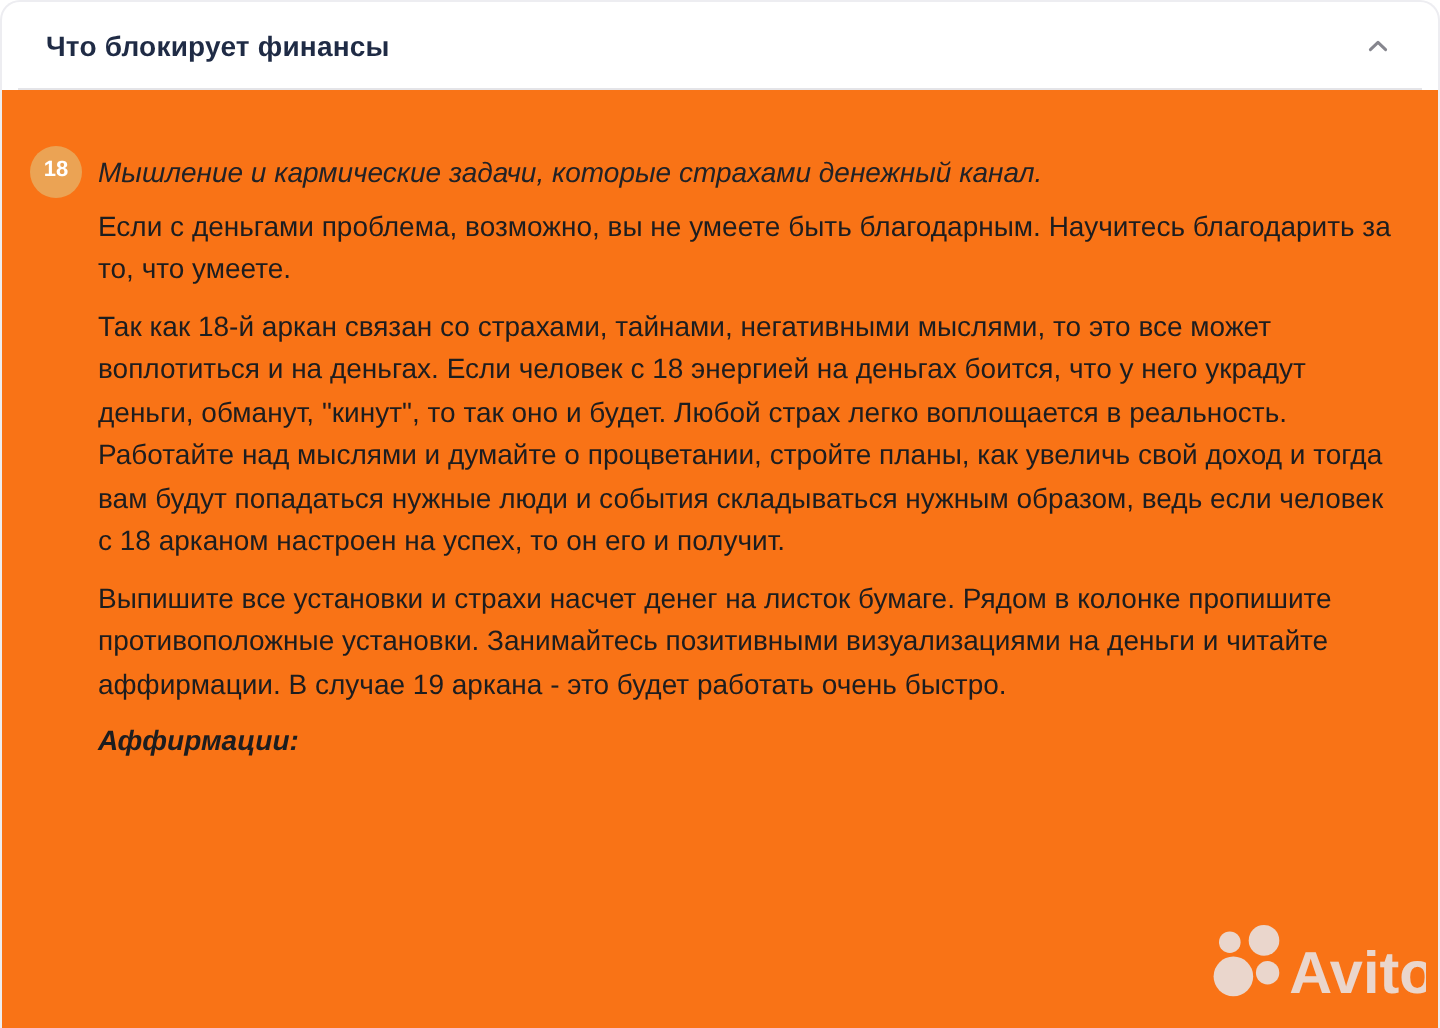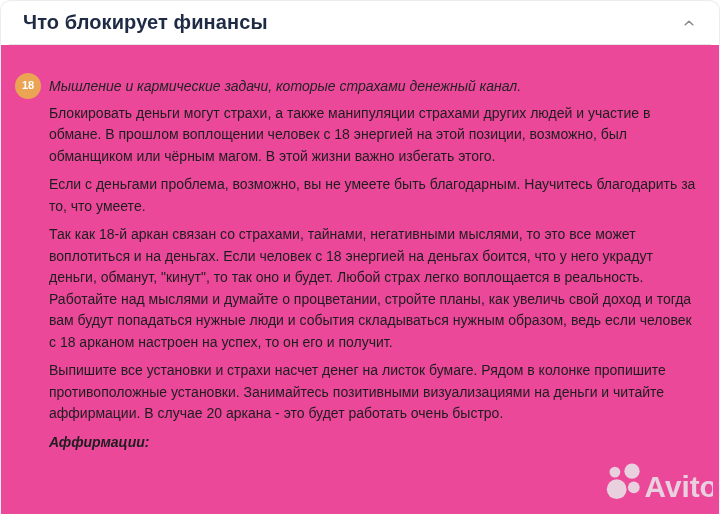--- a/index.html
+++ b/index.html
@@ -19,41 +19,41 @@
   }
   .card-header {
     height: 43px;
     display: flex;
     align-items: center;
     justify-content: space-between;
     padding: 0 18px 0 22px;
     cursor: pointer;
   }
   .section-title {
-    font-size: 20px;
+    font-size: 14px;
     font-weight: 700;
     color: #1f2b45;
     letter-spacing: 0.1px;
   }
   .chevron-btn {
     display: flex;
     align-items: center;
     justify-content: center;
     width: 24px; height: 24px;
   }
   .divider {
     border-top: 1px solid #e4e4e8;
     margin: 0 8px;
   }
   .content {
     padding: 31px 20px 0 48px;
     color: #1d1d1f;
     font-size: 14px;
     line-height: 21.5px;
-    background: #ec4899;
+    background: #f97316;
     height: 470px;
   }
   .lead-row { position: relative; margin-bottom: 5px; }
   .badge {
     position: absolute;
     left: -34px;
     top: -3px;
     width: 26px; height: 26px;
     border-radius: 50%;
     background: #eba354;
@@ -98,27 +98,26 @@
   <div class="divider"></div>
 
   <div class="content">
 
     <div class="lead-row">
       <span class="badge">18</span>
       <p class="lead">Мышление и кармические задачи, которые страхами денежный канал.</p>
     </div>
 
 
-    <p class="para">Блокировать деньги могут страхи, а также манипуляции страхами других людей и участие в обмане. В прошлом воплощении человек с 18 энергией на этой позиции, возможно, был обманщиком или чёрным магом. В этой жизни важно избегать этого.</p>
 
     <p class="para">Если с деньгами проблема, возможно, вы не умеете быть благодарным. Научитесь благодарить за то, что умеете.</p>
 
     <p class="para">Так как 18-й аркан связан со страхами, тайнами, негативными мыслями, то это все может воплотиться и на деньгах. Если человек с 18 энергией на деньгах боится, что у него украдут деньги, обманут, "кинут", то так оно и будет. Любой страх легко воплощается в реальность. Работайте над мыслями и думайте о процветании, стройте планы, как увеличь свой доход и тогда вам будут попадаться нужные люди и события складываться нужным образом, ведь если человек с 18 арканом настроен на успех, то он его и получит.</p>
 
-    <p class="para">Выпишите все установки и страхи насчет денег на листок бумаге. Рядом в колонке пропишите противоположные установки. Занимайтесь позитивными визуализациями на деньги и читайте аффирмации. В случае 20 аркана - это будет работать очень быстро.</p>
+    <p class="para">Выпишите все установки и страхи насчет денег на листок бумаге. Рядом в колонке пропишите противоположные установки. Занимайтесь позитивными визуализациями на деньги и читайте аффирмации. В случае 19 аркана - это будет работать очень быстро.</p>
 
     <p class="affirm">Аффирмации:</p>
 
   </div>
 
   <div class="watermark">
     <svg width="108" height="48" viewBox="0 0 120 50">
       <g fill="#e8e8ec" opacity="0.85">
         <circle cx="11" cy="14" r="6"></circle>
         <circle cx="30" cy="13" r="8.5"></circle>

